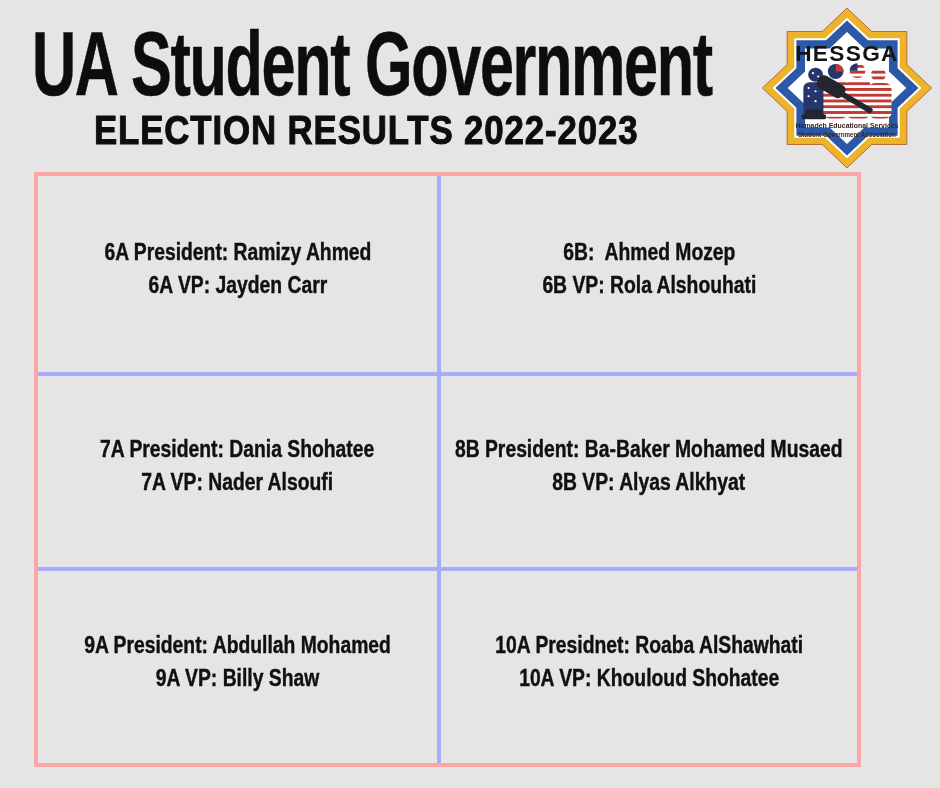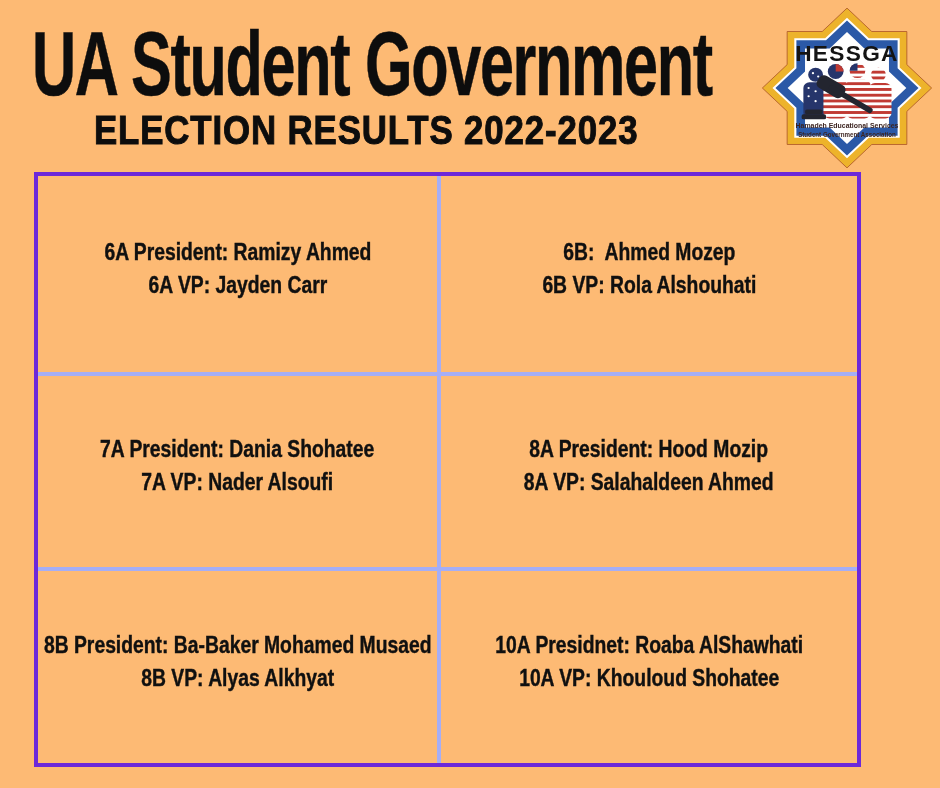--- a/index.html
+++ b/index.html
@@ -1,35 +1,35 @@
 <!DOCTYPE html>
 <html><head>
 <meta charset="utf-8">
 <style>
   html,body{margin:0;padding:0;background:#ffffff;}
   .canvas{
-    position:relative;width:940px;height:788px;background:#fdba74;overflow:hidden;
+    position:relative;width:940px;height:788px;background:#e5e5e5;overflow:hidden;
     font-family:"Liberation Sans",sans-serif;color:#0d0d0d;
   }
   .title{
     position:absolute;left:32px;top:19px;
     font-size:90px;line-height:1;font-weight:700;letter-spacing:-2px;white-space:nowrap;
     transform:scaleX(0.68);transform-origin:0 0;
     -webkit-text-stroke:0.5px #0d0d0d;
   }
   .subtitle{
     position:absolute;left:94px;top:110px;
     font-size:41px;line-height:1;font-weight:700;letter-spacing:1px;white-space:nowrap;
     transform:scaleX(0.85);transform-origin:0 0;
     -webkit-text-stroke:1px #0d0d0d;
   }
   .logo{position:absolute;left:758px;top:4px;width:178px;height:168px;}
   .results-table{
     position:absolute;left:34px;top:172px;width:827px;height:595px;
-    box-sizing:border-box;border:4px solid #6d28d9;
+    box-sizing:border-box;border:4px solid #fca5a5;
     display:grid;grid-template-columns:48.7% 51.3%;grid-auto-rows:1fr;
   }
   .cell{
     box-sizing:border-box;display:flex;align-items:center;justify-content:center;
     padding:0 4px 10px 4px;overflow:hidden;
   }
   .cell:nth-child(2n){border-left:4px solid #a5aef6;}
   .cell:nth-child(n+3){border-top:4px solid #a5aef6;}
   .lines{transform:scaleX(0.84);transform-origin:center;text-align:center;}
   .line{
@@ -113,31 +113,31 @@
 
     <div class="cell">
         <div class="lines">
       <div class="line">7A President: Dania Shohatee</div>
       <div class="line">7A VP: Nader Alsoufi</div>
     </div>
       </div>
 
     <div class="cell">
         <div class="lines">
-      <div class="line">8A President: Hood Mozip</div>
-      <div class="line">8A VP: Salahaldeen Ahmed</div>
-    </div>
-      </div>
-    <div class="cell">
-        <div class="lines">
       <div class="line">8B President: Ba-Baker Mohamed Musaed</div>
       <div class="line">8B VP: Alyas Alkhyat</div>
     </div>
       </div>
 
+    <div class="cell">
+        <div class="lines">
+      <div class="line">9A President: Abdullah Mohamed</div>
+      <div class="line">9A VP: Billy Shaw</div>
+    </div>
+      </div>
 
     <div class="cell">
         <div class="lines">
       <div class="line">10A Presidnet: Roaba AlShawhati</div>
       <div class="line">10A VP: Khouloud Shohatee</div>
     </div>
       </div>
 
 
 

